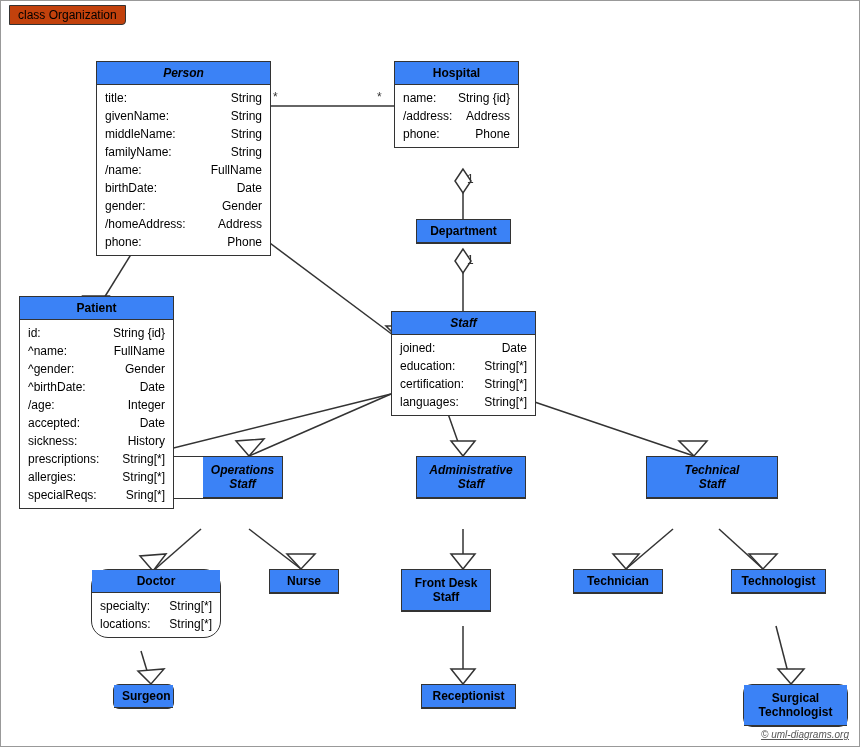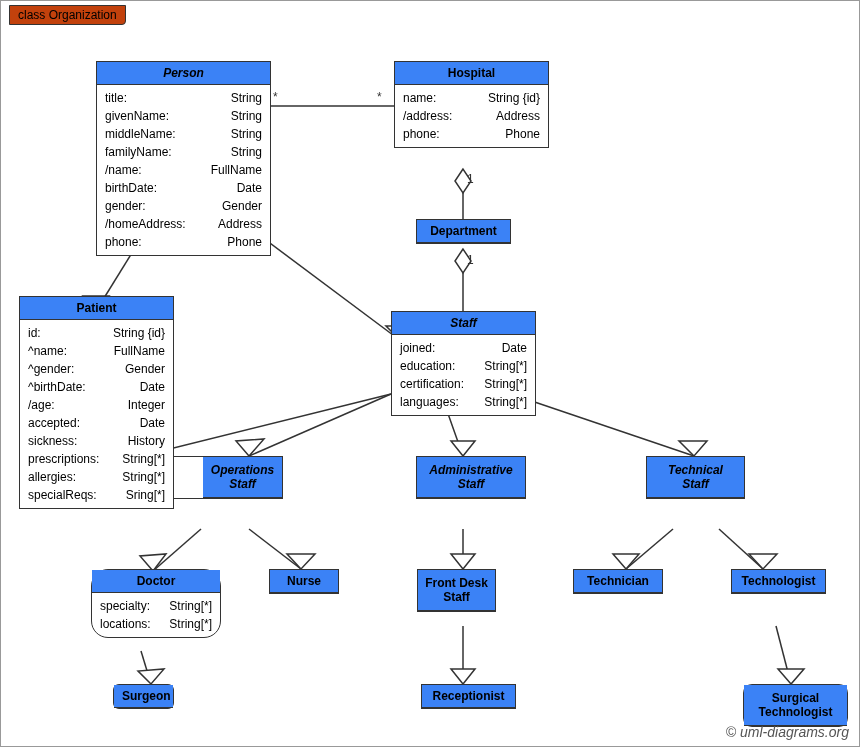--- a/index.html
+++ b/index.html
@@ -71,23 +71,24 @@
       top: 0;
       left: 0;
       width: 860px;
       height: 747px;
       pointer-events: none;
     }
     .copyright {
       position: absolute;
       bottom: 6px;
       right: 10px;
-      font-size: 14px;
+      font-size: 10px;
       color: #555;
       font-style: italic;
+      text-decoration: underline;
     }
   </style>
 </head>
 <body>
 
 <div class="diagram-container">
 
   <div class="diagram-title">class Organization</div>
 
   <svg class="arrows-svg">
@@ -187,21 +188,21 @@
           <span class="attr-name">/homeAddress:</span>
           <span class="attr-type">Address</span>
         </div>
       <div class="attr-row">
           <span class="attr-name">phone:</span>
           <span class="attr-type">Phone</span>
         </div>
     </div>
   </div>
 
-  <div class="uml-class" style="left:393px; top:60px; width:155px;">
+  <div class="uml-class" style="left:393px; top:60px; width:125px;">
     <div class="class-header normal">Hospital</div>
     <div class="class-body">
       <div class="attr-row">
           <span class="attr-name">name:</span>
           <span class="attr-type">String {id}</span>
         </div>
       <div class="attr-row">
           <span class="attr-name">/address:</span>
           <span class="attr-type">Address</span>
         </div>
@@ -285,21 +286,21 @@
   </div>
 
   <div class="uml-class" style="left:172px; top:455px; width:110px; text-align:center;padding-left:29px;">
     <div class="class-header" style="padding:6px 4px;">Operations<br>Staff</div>
   </div>
 
   <div class="uml-class" style="left:415px; top:455px; width:110px; text-align:center;">
     <div class="class-header" style="padding:6px 4px;">Administrative<br>Staff</div>
   </div>
 
-  <div class="uml-class" style="left:645px; top:455px; width:99px; text-align:center;">
+  <div class="uml-class" style="left:645px; top:455px; width:132px; text-align:center;">
     <div class="class-header" style="padding:6px 4px;">Technical<br>Staff</div>
   </div>
 
   <div class="uml-class" style="left:90px; top:568px; width:130px;border-radius:17px;">
     <div class="class-header normal">Doctor</div>
     <div class="class-body">
       <div class="attr-row">
           <span class="attr-name">specialty:</span>
           <span class="attr-type">String[*]</span>
         </div>
@@ -307,21 +308,21 @@
           <span class="attr-name">locations:</span>
           <span class="attr-type">String[*]</span>
         </div>
     </div>
   </div>
 
   <div class="uml-class" style="left:268px; top:568px; width:70px;">
     <div class="class-header normal">Nurse</div>
   </div>
 
-  <div class="uml-class" style="left:416px; top:568px; width:79px; text-align:center;">
+  <div class="uml-class" style="left:400px; top:568px; width:90px; text-align:center;">
     <div class="class-header normal" style="padding:6px 4px;">Front Desk<br>Staff</div>
   </div>
 
   <div class="uml-class" style="left:572px; top:568px; width:90px;">
     <div class="class-header normal">Technician</div>
   </div>
 
   <div class="uml-class" style="left:730px; top:568px; width:95px;">
     <div class="class-header normal">Technologist</div>
   </div>

